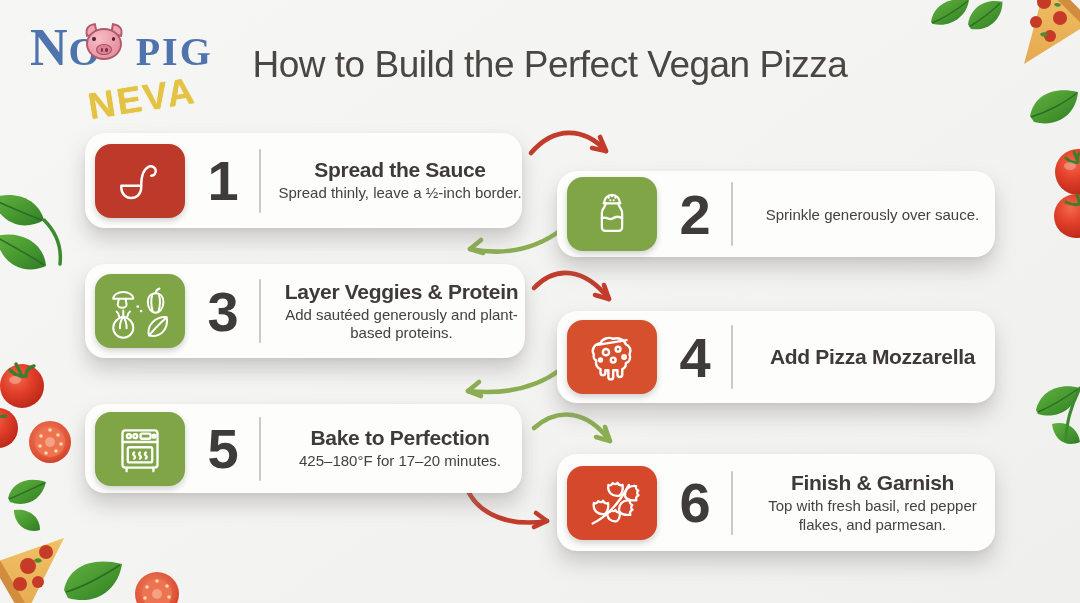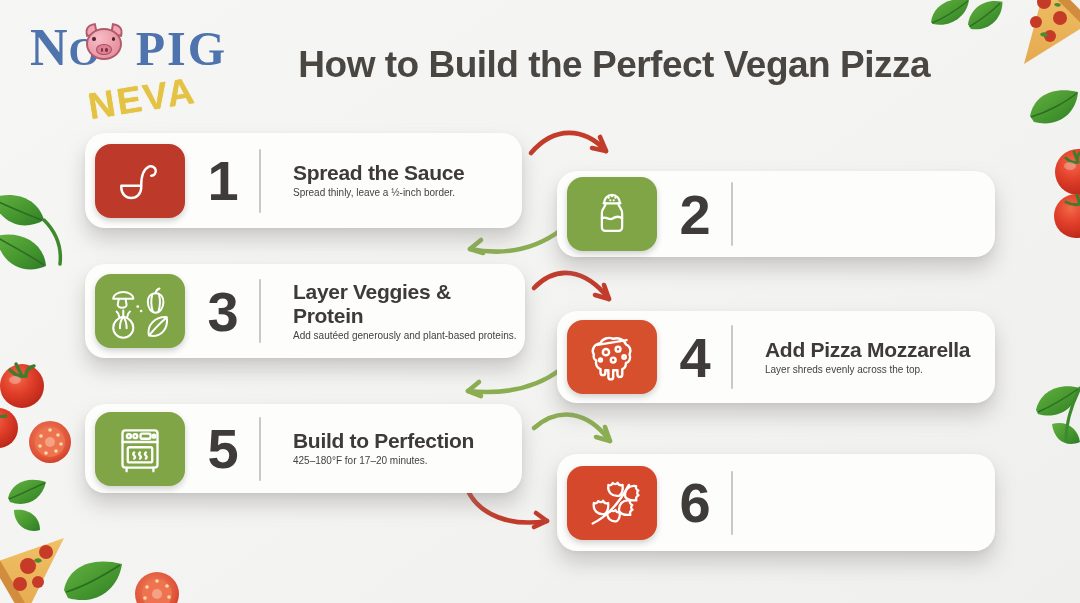--- a/index.html
+++ b/index.html
@@ -3,56 +3,56 @@
 <meta charset="utf-8">
 <style>
   html,body{margin:0;padding:0;background:#e9e9e7;font-family:"Liberation Sans",sans-serif;}
   .stage{position:relative;width:1080px;height:603px;overflow:hidden;
     background:linear-gradient(145deg,#f6f6f4 0%,#f3f3f1 55%,#efefed 100%);}
   
   .logo{position:absolute;left:30px;top:22px;width:180px;height:100px;}
   .logo-row{position:relative;display:flex;align-items:baseline;color:#4e73ad;
     font-family:"Liberation Serif",serif;font-weight:700;line-height:1;}
   .ln{font-size:52px;} .lo{font-size:40px;margin-left:1px;} 
-  .lpig{font-size:48px;margin-left:36px;letter-spacing:2px;text-align:right;}
+  .lpig{font-size:40px;margin-left:36px;letter-spacing:2px;text-align:right;}
   .pig{position:absolute;left:52px;top:2px;width:44px;height:40px;z-index:2;}
   .pig .head{position:absolute;left:4px;top:4px;width:36px;height:32px;border-radius:50%;
     background:radial-gradient(circle at 35% 32%,#f7bcc6,#e8929f 75%);border:2px solid #b05a6e;box-sizing:border-box;}
   .pig .ear{position:absolute;width:12px;height:12px;background:#f0a5b1;border:2px solid #b05a6e;
     border-radius:70% 0 40% 0;box-sizing:border-box;}
   .pig .ear.l{left:3px;top:0;transform:rotate(-12deg);}
   .pig .ear.r{right:3px;top:0;transform:rotate(100deg);}
   .pig .snout{position:absolute;left:14px;top:20px;width:16px;height:11px;border-radius:50%;
     background:#e07f93;border:1.5px solid #a14e62;box-sizing:border-box;}
   .pig .snout:before,.pig .snout:after{content:"";position:absolute;top:3px;width:2.5px;height:3.5px;
     border-radius:50%;background:#7d3347;}
   .pig .snout:before{left:3.5px;} .pig .snout:after{right:3.5px;}
   .pig .eye{position:absolute;top:13px;width:3.5px;height:4px;border-radius:50%;background:#4c2433;}
   .pig .eye.l{left:10px;} .pig .eye.r{right:11px;}
   .logo-neva{position:absolute;left:58px;top:56px;font-size:37px;font-weight:700;color:#e4c243;
     letter-spacing:2px;transform:rotate(-9deg);text-shadow:0 0 1px #e4c243;}
   
-  .title{position:absolute;left:170px;top:44px;width:760px;text-align:right;
-    font-size:37px;font-weight:700;color:#4a4642;letter-spacing:-.5px;}
+  .title{position:absolute;left:170px;top:44px;width:760px;text-align:center;
+    font-size:37px;font-weight:400;color:#4a4642;letter-spacing:-.5px;}
   
   .card{position:absolute;background:#fdfdfc;border-radius:20px;display:flex;align-items:center;
     box-shadow:0 12px 20px rgba(140,138,134,.38),0 2px 5px rgba(0,0,0,.05);padding-left:10px;box-sizing:border-box;}
   .c1{left:85px;top:133px;width:437px;height:95px;}
   .c2{left:557px;top:171px;width:438px;height:86px;}
   .c3{left:85px;top:264px;width:440px;height:94px;}
   .c4{left:557px;top:311px;width:438px;height:92px;}
   .c5{left:85px;top:404px;width:437px;height:89px;}
   .c6{left:557px;top:454px;width:438px;height:97px;}
   .icon-box{flex:0 0 90px;height:74px;border-radius:16px;display:flex;align-items:center;justify-content:center;
     box-shadow:0 3px 6px rgba(0,0,0,.18);}
   .step-num{flex:0 0 74px;text-align:center;font-size:56px;font-weight:700;color:#3e3b38;letter-spacing:-2px;}
   .vrule{flex:0 0 2px;height:64px;background:#ccc9c5;border-radius:1px;}
-  .step-text{margin-left:32px;width:248px;}
+  .step-text{margin-left:17px;width:248px;text-align:center;}
   .step-title{font-size:21px;font-weight:700;color:#3d3a37;line-height:1.15;letter-spacing:-.3px;}
-  .step-desc{font-size:10px;color:#45423f;line-height:1.22;margin-top:2px;}
+  .step-desc{font-size:15px;color:#45423f;line-height:1.22;margin-top:2px;}
   
   .overlay{position:absolute;left:0;top:0;pointer-events:none;}
   svg{display:block;}
 </style>
 </head>
 <body>
 
 <div class="stage">
 
   <svg width="0" height="0" style="position:absolute">
@@ -254,20 +254,21 @@
           <circle cx="22.5" cy="11.8" r="1"></circle>
             <circle cx="25.5" cy="11.8" r="1"></circle>
         </g>
         <path d="M18.5 14.5 c0 3-3.5 4.5-3.5 8.5 v13 a3 3 0 0 0 3 3 h12 a3 3 0 0 0 3-3 v-13 c0-4-3.5-5.5-3.5-8.5"></path>
         <path d="M15 28 c3.5-2.5 6.5 2 9.5 0 s6-2 8.5 0"></path>
       </svg>
     </div>
     <div class="step-num">2</div>
     <div class="vrule"></div>
     <div class="step-text">
+      <div class="step-desc">Sprinkle generously over sauce.</div>
     </div>
   </div>
 
   <div class="card c3">
     <div class="icon-box" style="background-color: rgb(127, 165, 70);">
       <svg width="72" height="58" viewBox="0 0 64 52" fill="none" stroke="#fff" stroke-width="1.8" stroke-linecap="round" stroke-linejoin="round">
         <path d="M8 15 a9 6 0 0 1 18 0 z"></path>
         <path d="M13 15 l-1 5.5 a4 2.6 0 0 0 8 0 L19 15"></path>
         <path d="M46 10 c-4.5 0-7 3.5-7 8 0 5.5 3.2 9.5 7 9.5 s7-4 7-9.5 c0-4.5-2.5-8-7-8 z"></path>
         <path d="M43 11 c-1 4-1 11 .5 15.5 M49 11 c1 4 1 11-.5 15.5 M46 10 c.3-2.2 1.5-3.5 3.5-4.2"></path>
@@ -297,21 +298,20 @@
           <circle cx="29" cy="16.5" r="2"></circle>
         <circle cx="25" cy="25.5" r="2"></circle>
           <circle cx="34" cy="23" r="1.4"></circle>
           <circle cx="14.5" cy="25.5" r="1.2"></circle>
       </svg>
     </div>
     <div class="step-num">4</div>
     <div class="vrule"></div>
     <div class="step-text">
       <div class="step-title">Add Pizza Mozzarella</div>
-      <div class="step-desc">Layer shreds evenly across the top.</div>
     </div>
   </div>
 
   <div class="card c5">
     <div class="icon-box" style="background-color: rgb(127, 165, 70);">
       <svg width="56" height="56" viewBox="0 0 48 48" fill="none" stroke="#fff" stroke-width="2" stroke-linecap="round" stroke-linejoin="round">
         <rect x="9" y="8" width="30" height="32" rx="2.5"></rect>
         <path d="M9 18 h30"></path>
         <circle cx="14.5" cy="13" r="1.7"></circle>
           <circle cx="20" cy="13" r="1.7"></circle>
@@ -320,33 +320,37 @@
         <rect x="13.5" y="22.5" width="21" height="13" rx="1.5"></rect>
         <path d="M19 27 q-1.6 1.3 0 2.6 q1.6 1.3 0 2.6"></path>
         <path d="M24 27 q-1.6 1.3 0 2.6 q1.6 1.3 0 2.6"></path>
         <path d="M29 27 q-1.6 1.3 0 2.6 q1.6 1.3 0 2.6"></path>
         <path d="M12.5 40 v3 M35.5 40 v3"></path>
       </svg>
     </div>
     <div class="step-num">5</div>
     <div class="vrule"></div>
     <div class="step-text">
-      <div class="step-title">Build to Perfection</div>
+      <div class="step-title">Bake to Perfection</div>
       <div class="step-desc">425–180°F for 17–20 minutes.</div>
     </div>
   </div>
 
   <div class="card c6">
     <div class="icon-box" style="background-color: rgb(214, 72, 43);">
       <svg width="58" height="56" viewBox="0 0 48 46" fill="none" stroke="#fff" stroke-width="1.9" stroke-linecap="round" stroke-linejoin="round">
         <path d="M8 40 C18 35 29 25 38 8"></path>
         <path d="M30 17 c-6 1-10-3-9-9 1.6 1 3-.2 3.6-1.6 1.4 1.4 3.2 1.2 4-.2 .8 1.8 2.6 2.4 4.2 1.8 .4 4-.3 7.4-2.8 9 z"></path>
         <path d="M39 16 c-1-6 3-10 9-9 -.8 1.7.4 3 1.8 3.6 -1.4 1.4-1.2 3.2.2 4 -1.8.8-2.4 2.6-1.8 4.2 -4 .4-7.4-.3-9.2-2.8 z" transform="translate(-4 2)"></path>
         <path d="M20 30 c-6 1-10-3-9-9 1.6 1 3-.2 3.6-1.6 1.4 1.4 3.2 1.2 4-.2 .8 1.8 2.6 2.4 4.2 1.8 .4 4-.3 7.4-2.8 9 z" transform="translate(-2 2)"></path>
         <path d="M34 30 c-1-6 3-10 9-9 -.8 1.7.4 3 1.8 3.6 -1.4 1.4-1.2 3.2.2 4 -1.8.8-2.4 2.6-1.8 4.2 -4 .4-7.4-.3-9.2-2.8 z" transform="translate(-4 0)"></path>
         <path d="M26 38 c-5 1-8.5-2.5-7.8-7.6 1.4.8 2.6-.2 3.1-1.4 1.2 1.2 2.8 1 3.5-.2 .7 1.6 2.2 2.1 3.6 1.6 .3 3.4-.2 6.3-2.4 7.6 z" transform="translate(2 0)"></path>
       </svg>
     </div>
     <div class="step-num">6</div>
     <div class="vrule"></div>
+    <div class="step-text">
+      <div class="step-title">Finish &amp; Garnish</div>
+      <div class="step-desc">Top with fresh basil, red pepper flakes, and parmesan.</div>
+    </div>
   </div>
 
 </div>
 
 </body></html>

